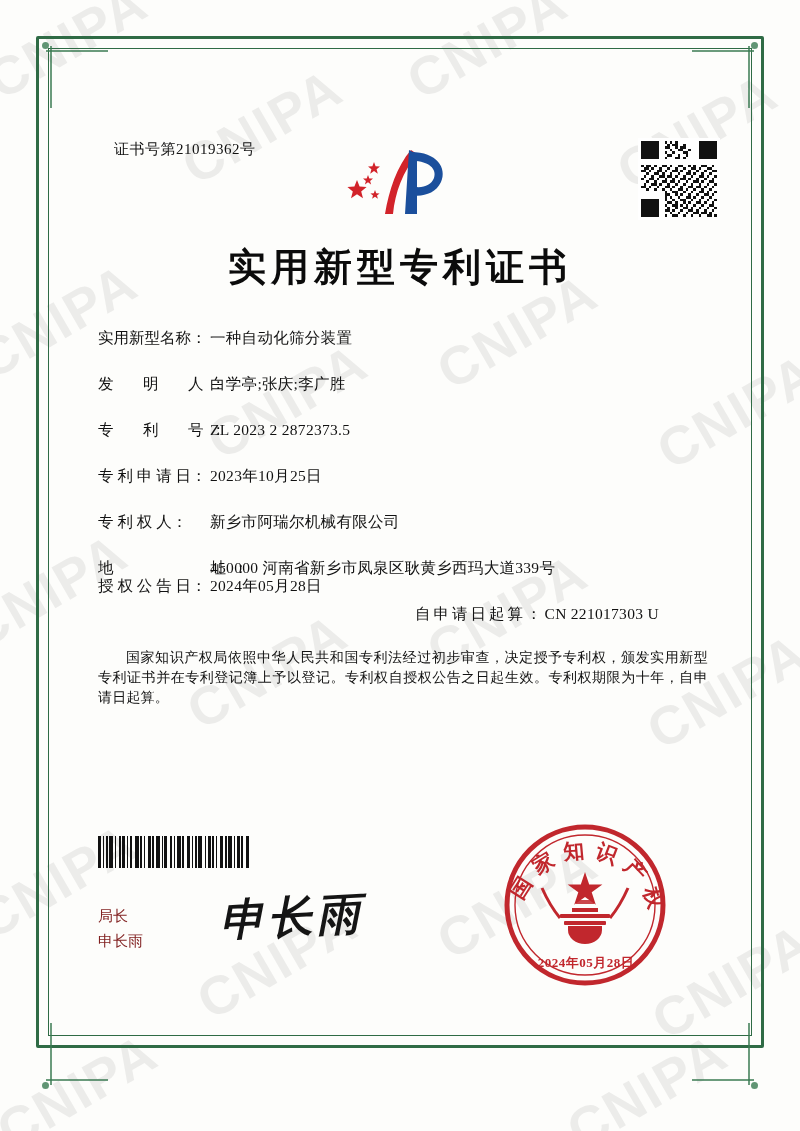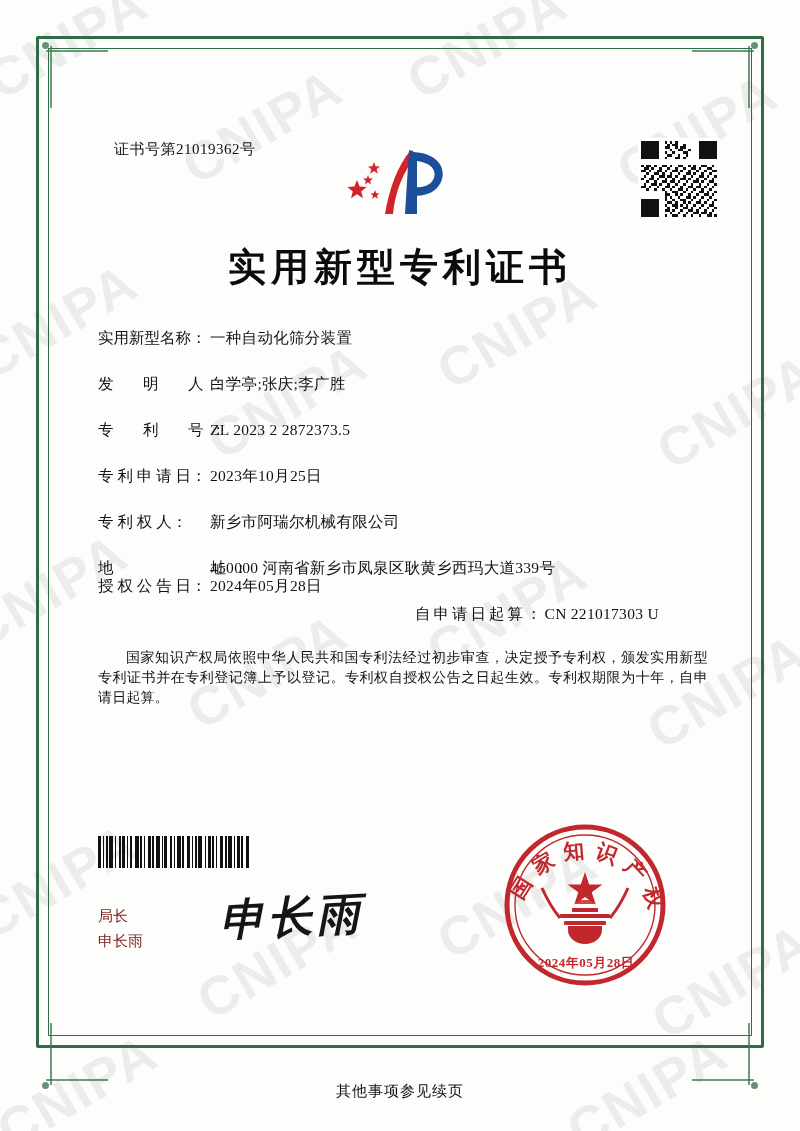--- a/index.html
+++ b/index.html
@@ -644,14 +644,13 @@
         </defs>
         <text font-family="'DejaVu Serif', serif" font-size="21" font-weight="700" fill="#c1272d" letter-spacing="9">
           <textPath href="#sealArcTop" startOffset="6%">国家知识产权局</textPath>
         </text>
       </svg>
     </div>
     <div id="seal-date">2024年05月28日</div>
 
   </div>
 
-  <div id="footer-note">其他事项参见续页</div>
 </div>
 
 </body></html>

